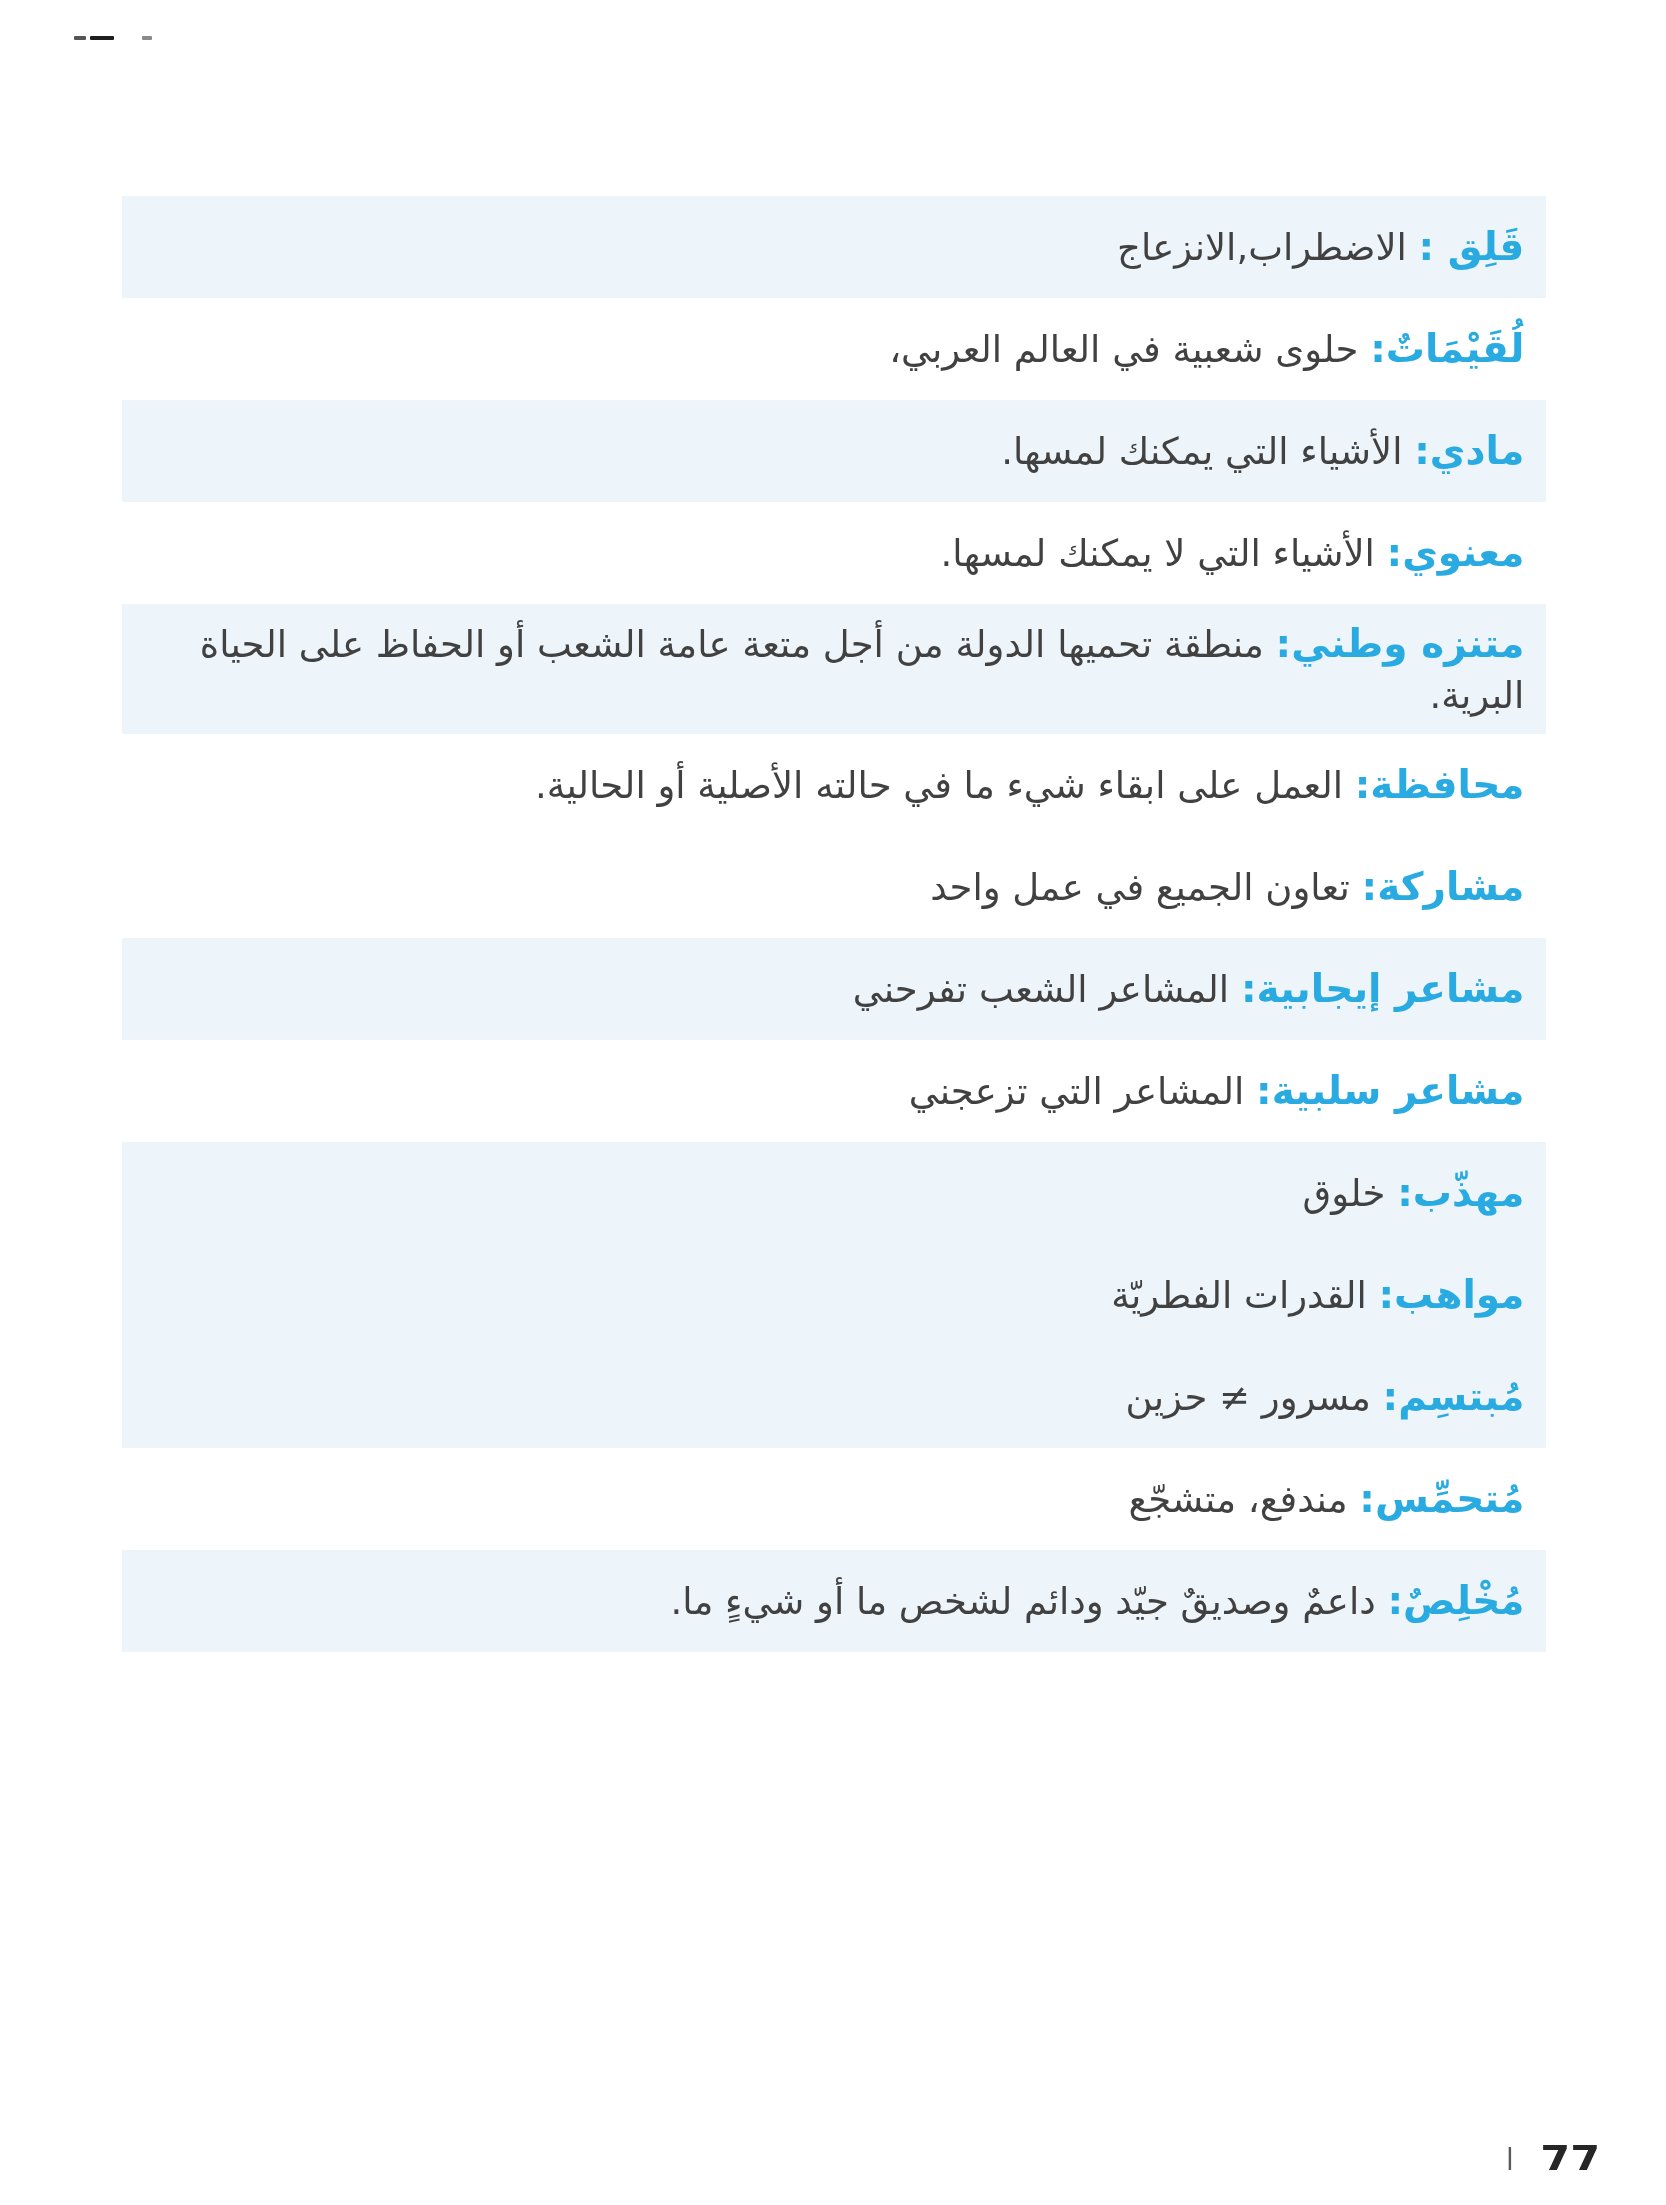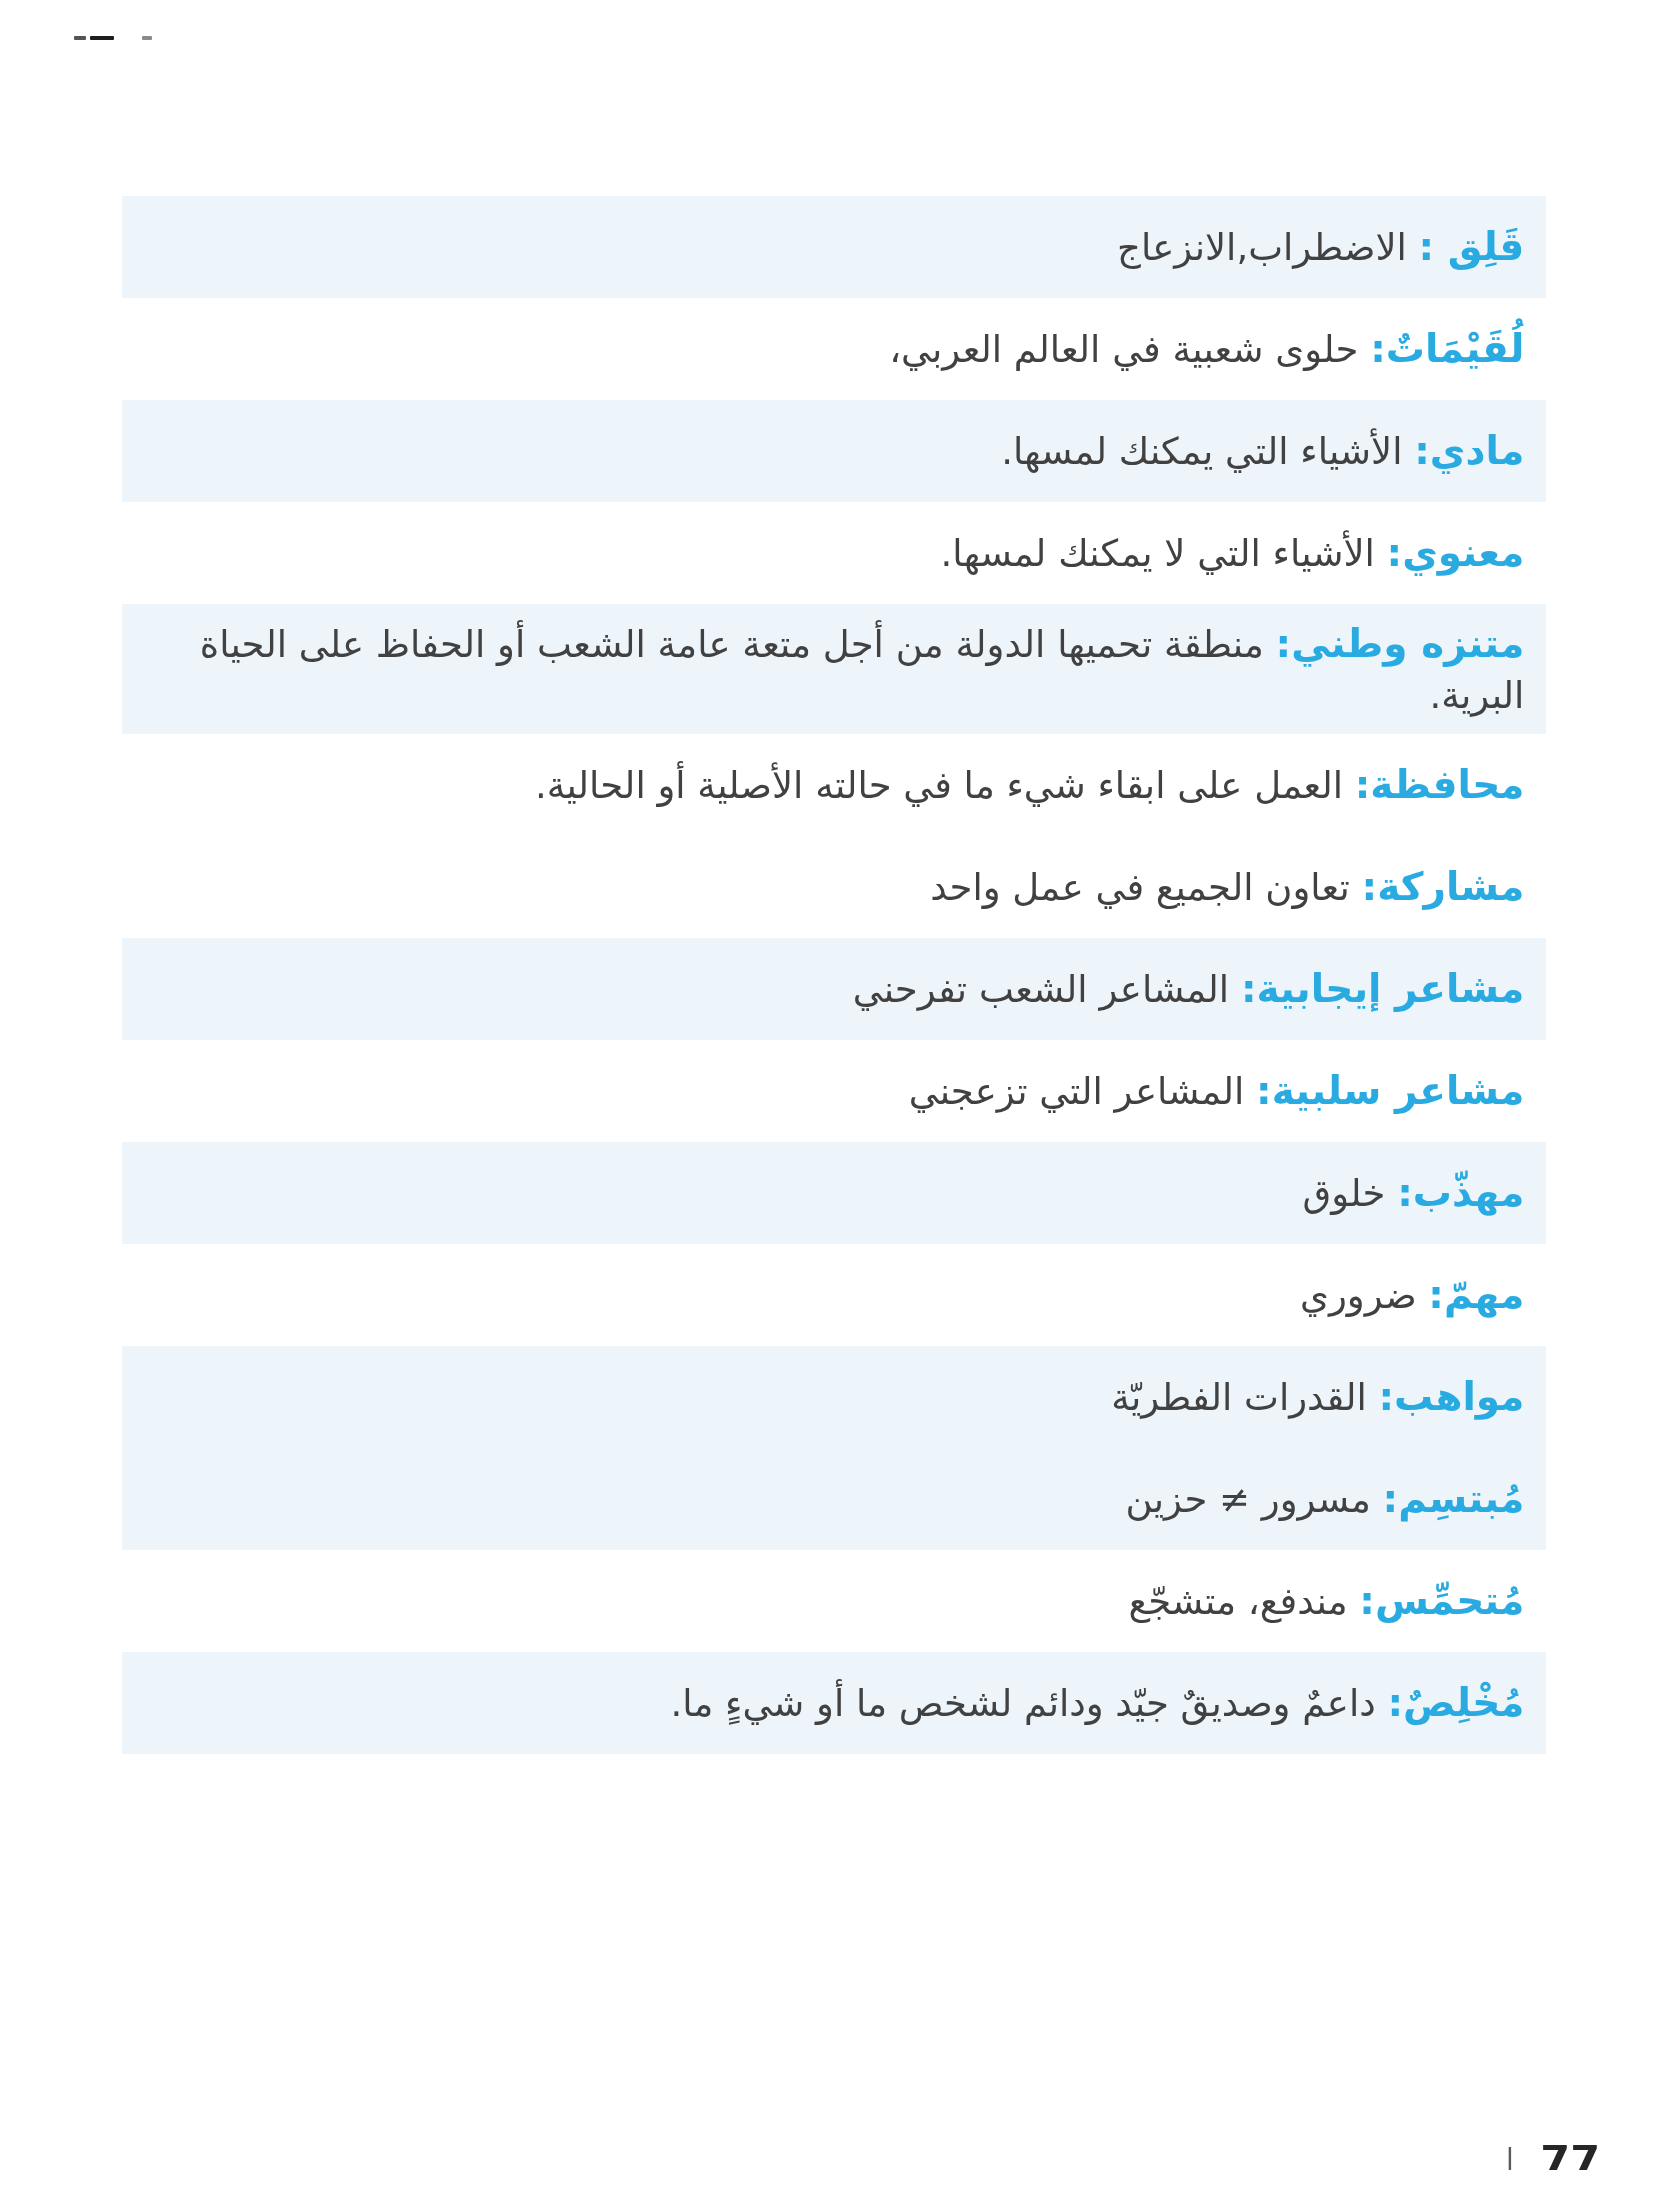--- a/index.html
+++ b/index.html
@@ -129,23 +129,20 @@
   </div>
 
   <div class="row">
     <div class="entry-text"><span class="term">مشاعر سلبية:</span> <span class="definition">المشاعر التي تزعجني</span></div>
   </div>
 
   <div class="row band">
     <div class="entry-text"><span class="term">مهذّب:</span> <span class="definition">خلوق</span></div>
   </div>
 
-  <div class="row">
-    <div class="entry-text"><span class="term">مهمّ:</span> <span class="definition">ضروري</span></div>
-  </div>
 
   <div class="row band">
     <div class="entry-text"><span class="term">مواهب:</span> <span class="definition">القدرات الفطريّة</span></div>
   </div>
 
 
   <div class="row band">
     <div class="entry-text"><span class="term">مُبتسِم:</span> <span class="definition">مسرور ≠ حزين</span></div>
   </div>
 

